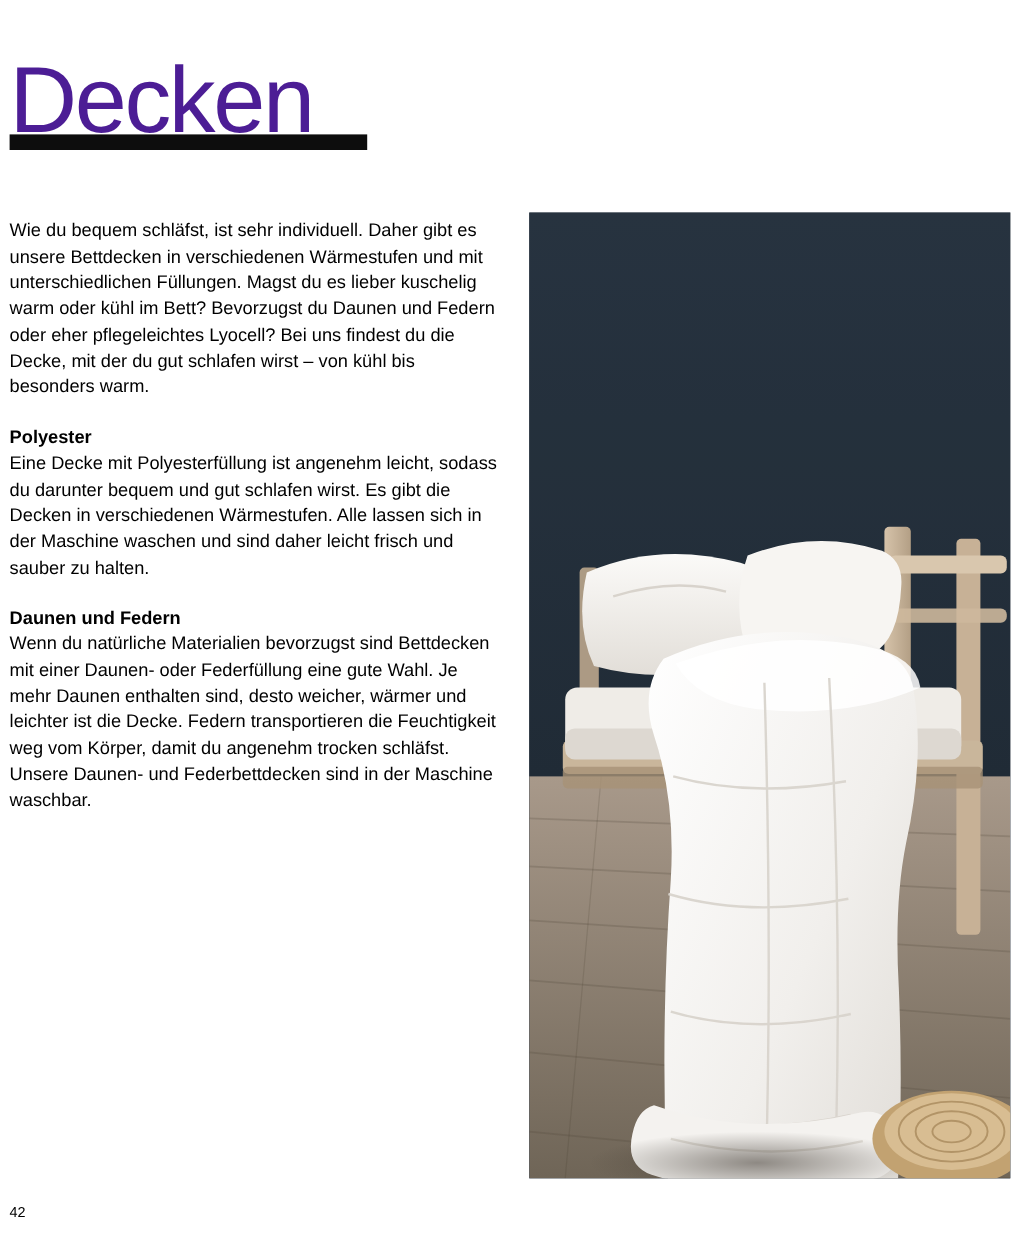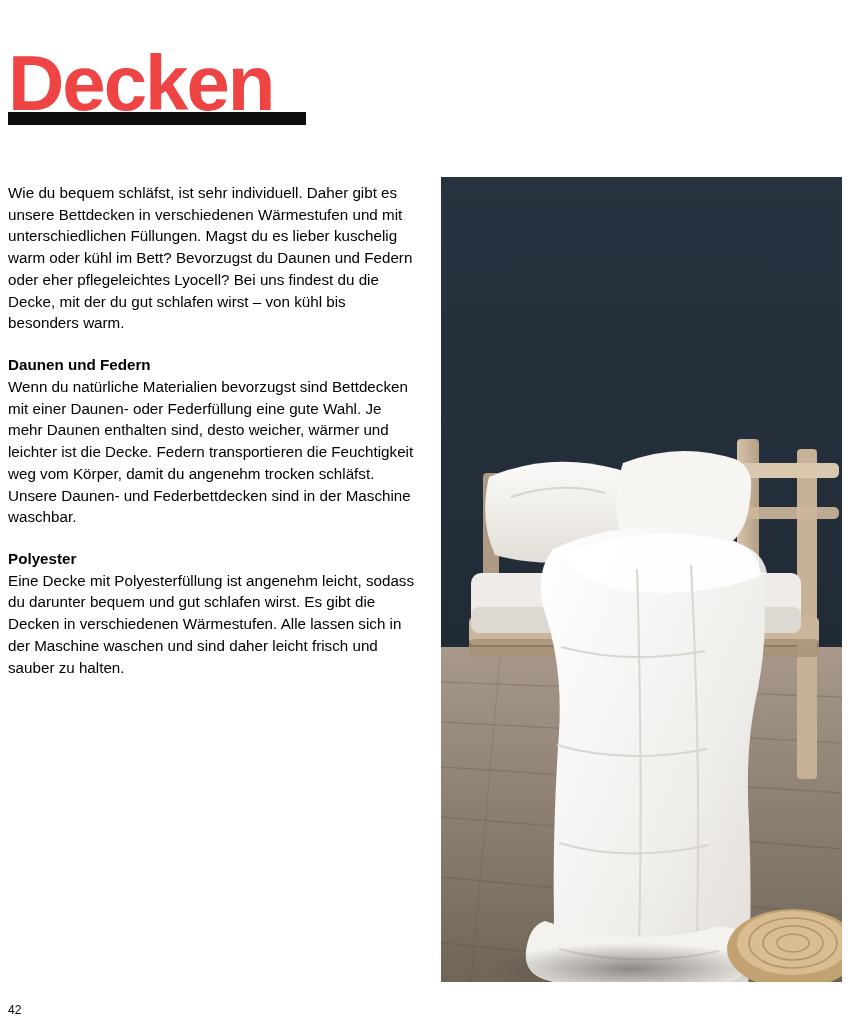--- a/index.html
+++ b/index.html
@@ -17,24 +17,24 @@
   }
   .page {
     position: absolute;
     inset: 0;
   }
   .page-title {
     position: absolute;
     left: 8px;
     top: -8px;
     font-size: 78px;
-    font-weight: bold;
+    font-weight: normal;
     letter-spacing: -2px;
     line-height: 1.0;
-    color: #ef4444;
+    color: #4c1d95;
     font-family: "Liberation Sans", sans-serif;
   }
   .title-rule {
     position: absolute;
     left: 8px;
     top: 112px;
     width: 298px;
     height: 13px;
     background: #0d0d0d;
   }
@@ -89,27 +89,27 @@
 
 <div class="page">
 
   <h1 class="page-title">Decken</h1>
   <div class="title-rule"></div>
 
   <div class="body-col">
     <p class="para-intro">Wie du bequem schläfst, ist sehr individuell. Daher gibt es unsere Bettdecken in verschiedenen Wärmestufen und mit unterschiedlichen Füllungen. Magst du es lieber kuschelig warm oder kühl im Bett? Bevorzugst du Daunen und Federn oder eher pflegeleichtes Lyocell? Bei uns findest du die Decke, mit der du gut schlafen wirst – von kühl bis besonders warm.</p>
 
     <div class="section-block">
+      <p class="section-head">Polyester</p>
+      <p>Eine Decke mit Polyesterfüllung ist angenehm leicht, sodass du darunter bequem und gut schlafen wirst. Es gibt die Decken in verschiedenen Wärmestufen. Alle lassen sich in der Maschine waschen und sind daher leicht frisch und sauber zu halten.</p>
+    </div>
+
+    <div class="section-block">
       <p class="section-head">Daunen und Federn</p>
       <p>Wenn du natürliche Materialien bevorzugst sind Bettdecken mit einer Daunen- oder Federfüllung eine gute Wahl. Je mehr Daunen enthalten sind, desto weicher, wärmer und leichter ist die Decke. Federn transportieren die Feuchtigkeit weg vom Körper, damit du angenehm trocken schläfst. Unsere Daunen- und Federbettdecken sind in der Maschine waschbar.</p>
-    </div>
-
-    <div class="section-block">
-      <p class="section-head">Polyester</p>
-      <p>Eine Decke mit Polyesterfüllung ist angenehm leicht, sodass du darunter bequem und gut schlafen wirst. Es gibt die Decken in verschiedenen Wärmestufen. Alle lassen sich in der Maschine waschen und sind daher leicht frisch und sauber zu halten.</p>
     </div>
   </div>
 
   <div class="photo">
     <svg class="photo-svg" viewBox="0 0 401 805" preserveAspectRatio="xMidYMid slice">
       <defs>
         <linearGradient id="wallG" x1="0" y1="0" x2="0" y2="1">
           <stop offset="0%" stop-color="#2a3643"></stop>
           <stop offset="100%" stop-color="#222d38"></stop>
         </linearGradient>

